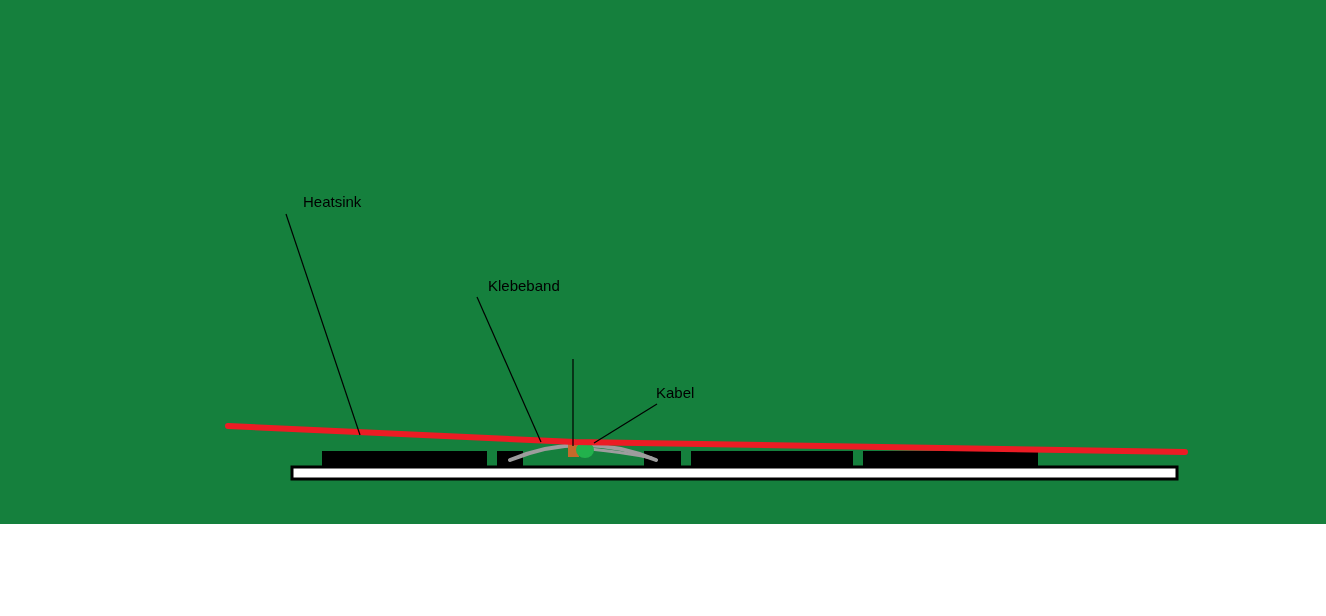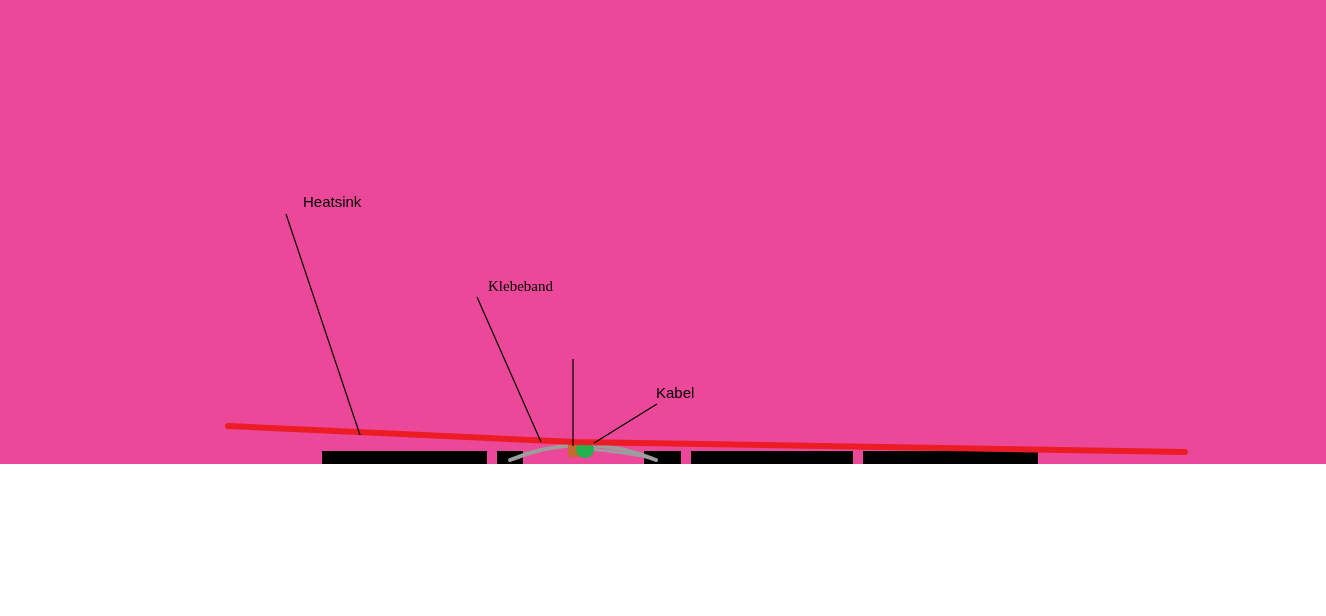--- a/index.html
+++ b/index.html
@@ -6,38 +6,38 @@
     margin: 0;
     padding: 0;
     background: #ffffff;
   }
   body {
     font-family: "Liberation Sans", sans-serif;
   }
   .canvas {
     position: relative;
     width: 1326px;
-    height: 464px;
-    background: #ec4899;
+    height: 524px;
+    background: #15803d;
     overflow: hidden;
   }
   .diagram-svg {
     position: absolute;
     left: 0;
     top: 0;
   }
   .label {
     position: absolute;
     font-size: 15px;
     line-height: 1.2;
     color: #000000;
     white-space: nowrap;
   }
   .label-heatsink  { left: 303px; top: 193px; }
-  .label-klebeband { left: 488px; top: 277px; font-family: Liberation Serif, serif; }
+  .label-klebeband { left: 488px; top: 277px; }
   .label-sensor    { left: 582px; top: 340px; }
   .label-kabel     { left: 656px; top: 384px; }
 </style>
 </head>
 <body>
 
 <div class="canvas">
 
   <svg class="diagram-svg" width="1326" height="616" viewBox="0 0 1326 616">
 

